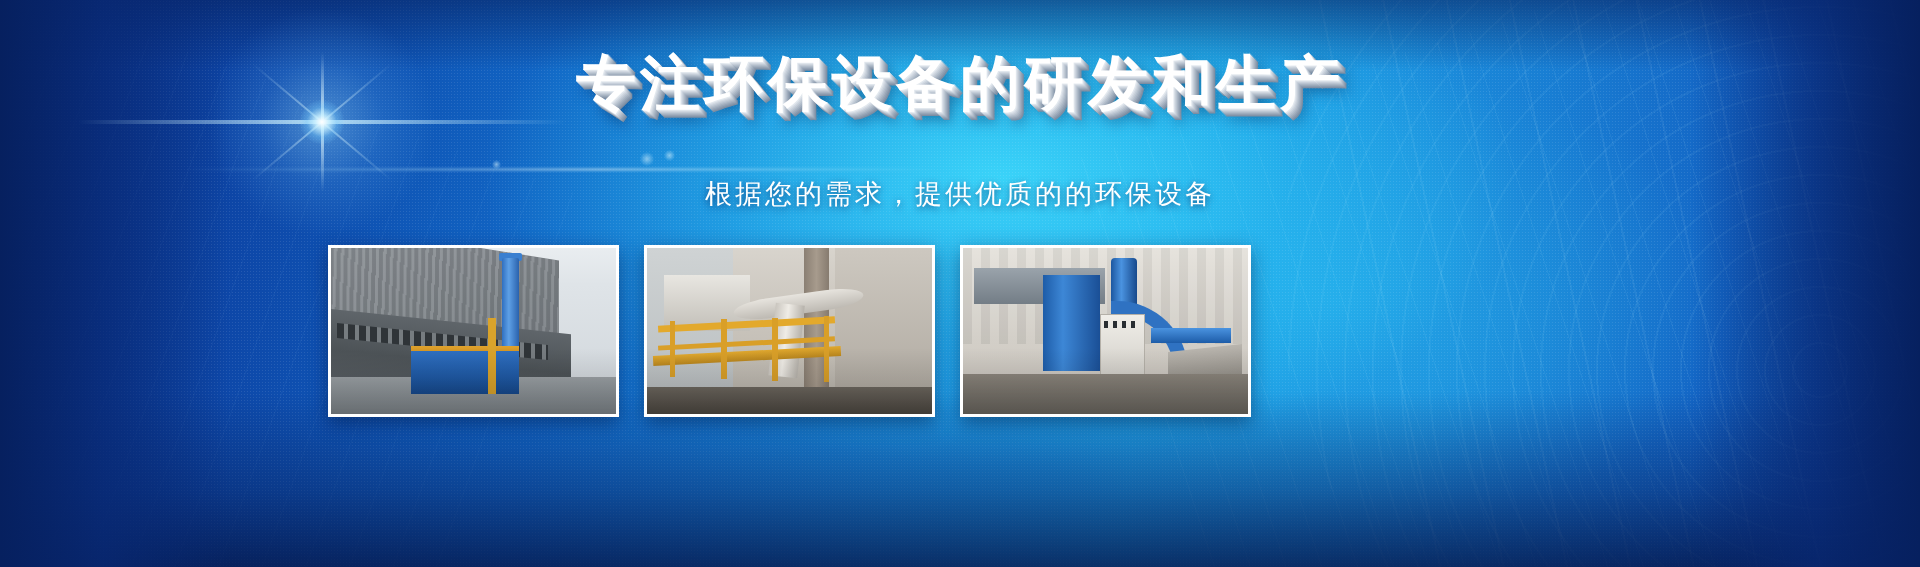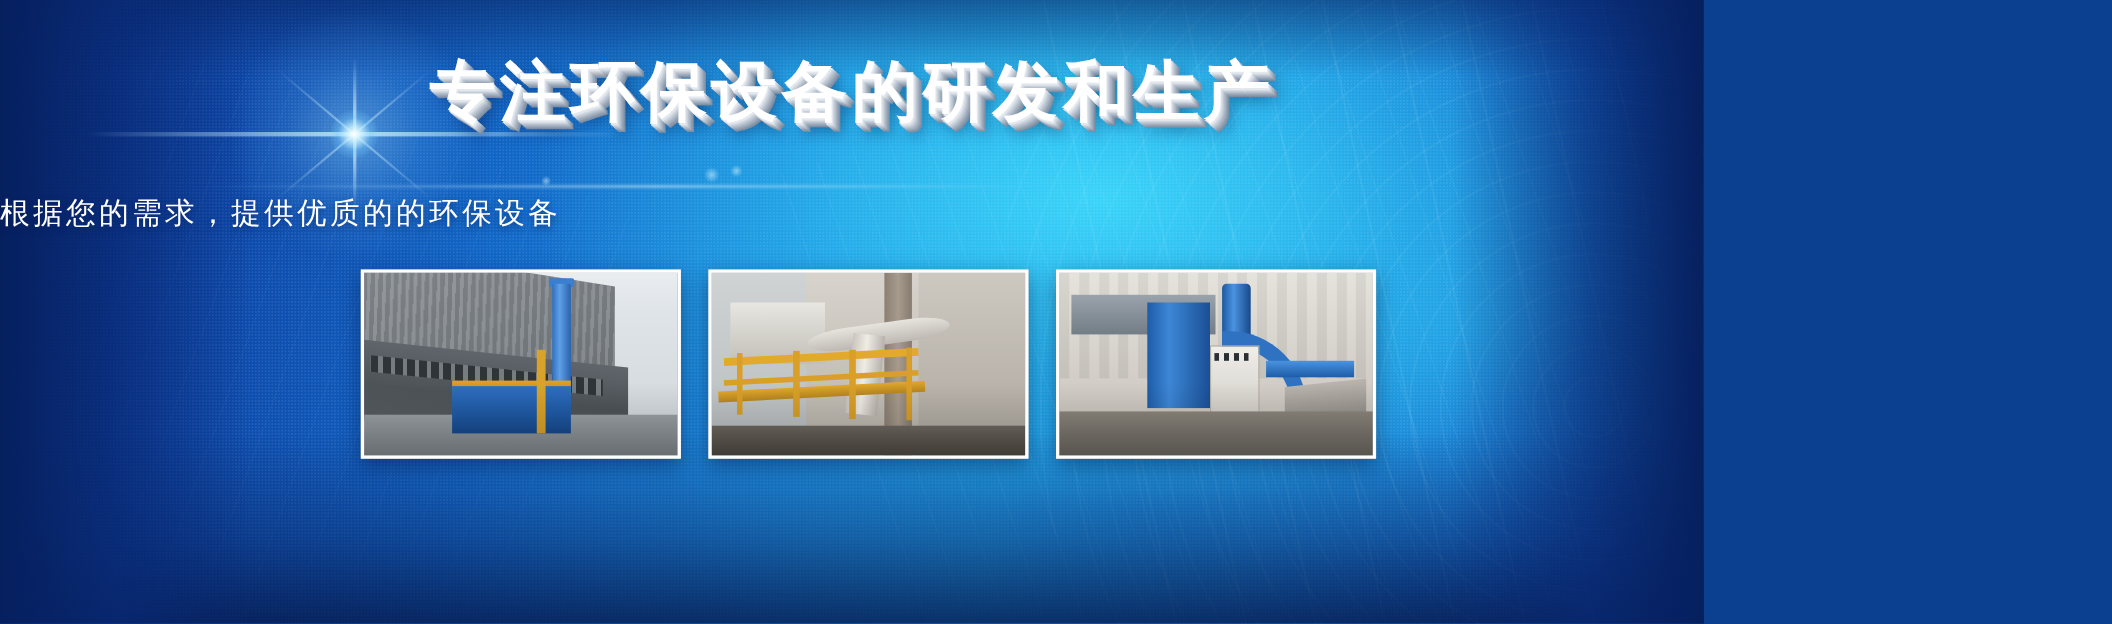--- a/index.html
+++ b/index.html
@@ -1,24 +1,23 @@
 <!DOCTYPE html>
 <html><head>
 <meta charset="utf-8">
 <style>
   html,body{margin:0;padding:0;background:#0b3f8f;}
   body{font-family:"Liberation Sans","DejaVu Sans",sans-serif;}
 
   .banner{
-    position:relative;width:1521px;height:567px;overflow:hidden;
+    position:relative;width:1920px;height:567px;overflow:hidden;
     background:
       radial-gradient(ellipse 760px 420px at 1000px 180px, rgba(60,215,250,0.95) 0%, rgba(40,185,240,0.55) 38%, rgba(20,120,210,0.12) 68%, rgba(0,0,0,0) 85%),
       radial-gradient(ellipse 900px 520px at 1330px 300px, rgba(45,200,248,0.55) 0%, rgba(25,140,225,0.22) 45%, rgba(0,0,0,0) 78%),
       linear-gradient(100deg,#0a2f86 0%, #0d47a8 14%, #1166c6 30%, #1b8ddd 48%, #1e9fe4 60%, #1b86d6 74%, #1159bd 88%, #0a2c80 100%);
-    padding-left: 28px;
   }
 
   
   .edge-left,.edge-right{position:absolute;top:0;bottom:0;width:230px;pointer-events:none;}
   .edge-left{left:0;background:linear-gradient(90deg,#06205f 0%,rgba(8,40,115,0.75) 45%,rgba(10,50,140,0) 100%);}
   .edge-right{right:0;background:linear-gradient(270deg,#06205f 0%,rgba(8,40,115,0.7) 45%,rgba(10,50,140,0) 100%);}
 
   
   .shade-bottom{position:absolute;left:0;right:0;bottom:0;height:175px;
     background:linear-gradient(180deg,rgba(6,30,90,0) 0%,rgba(7,34,96,0.45) 55%,rgba(5,24,76,0.82) 100%);}
@@ -103,21 +102,21 @@
   .ribbon::after{
     content:"";position:absolute;right:0;top:0;width:26px;height:38px;
     background:linear-gradient(180deg,#2a49b4 0%,#1c35a0 100%);
   }
   .ribbon-text{
     position:relative;z-index:2;color:#ffffff;font-size:20px;letter-spacing:2px;
     padding-left:18px;text-shadow:0 1px 2px rgba(0,0,0,0.35);white-space:nowrap;
   }
 
   .tagline{
-    position:absolute;left:0;right:0;top:176px;text-align:left;
+    position:absolute;left:0;right:0;top:176px;text-align:center;
     font-size:27px;letter-spacing:3px;color:#ffffff;white-space:nowrap;
     text-shadow:0 2px 7px rgba(6,32,92,0.65);
   }
 
   
   .photos{position:absolute;left:328px;top:245px;display:flex;gap:25px;}
   .photo{
     width:285px;height:166px;border:3px solid #ffffff;background:#9aa6ad;overflow:hidden;
     position:relative;box-shadow:0 6px 18px rgba(2,16,56,0.45);
   }

